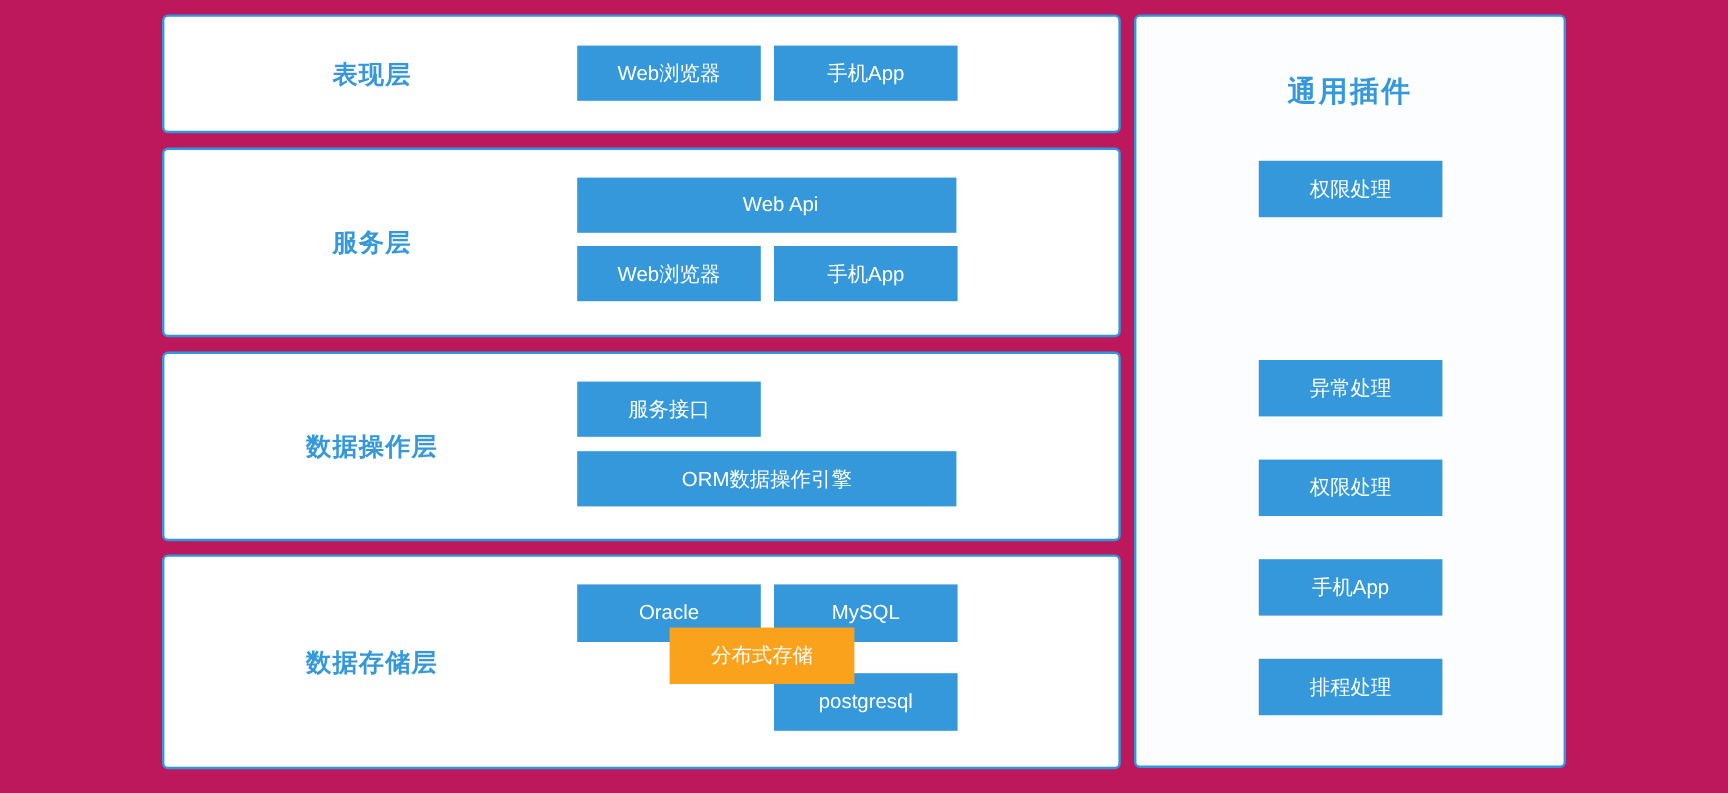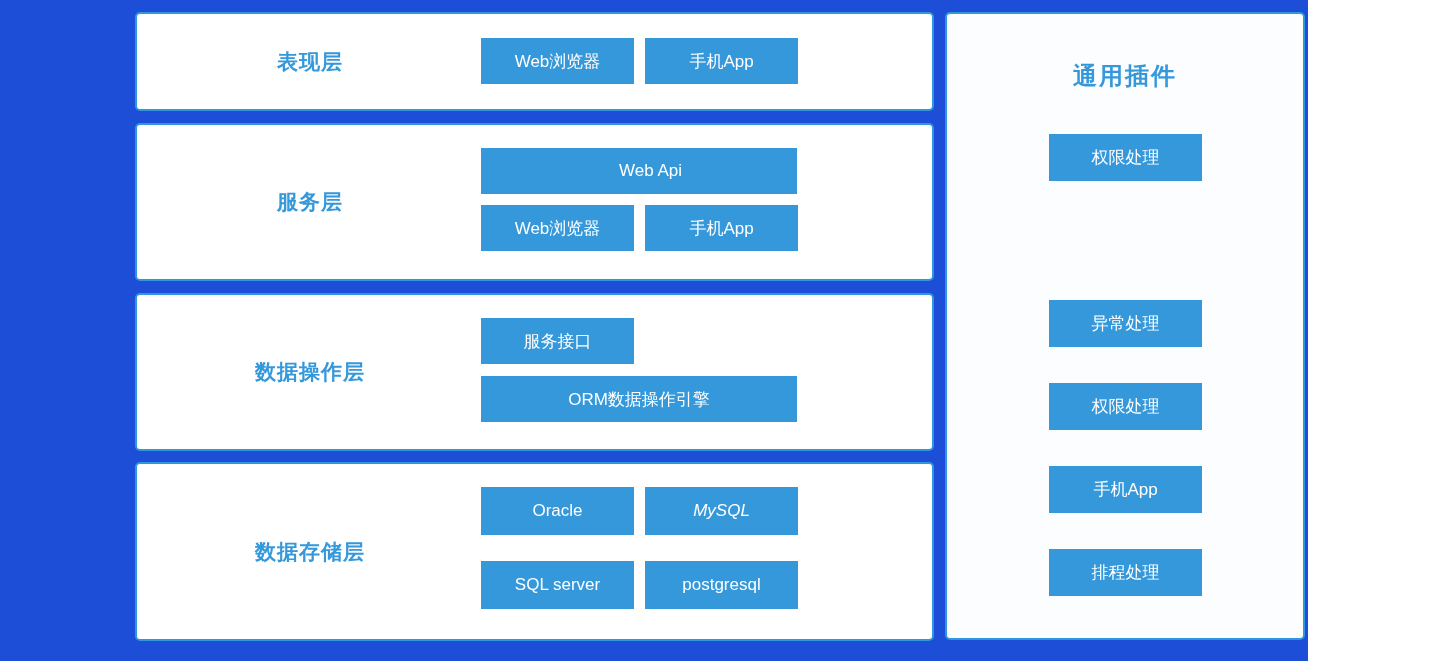--- a/index.html
+++ b/index.html
@@ -2,23 +2,23 @@
 <html><head>
 <meta charset="utf-8">
 <style>
   * { margin:0; padding:0; box-sizing:border-box; }
   body {
     font-family: "Liberation Sans", sans-serif;
     background: #ffffff;
   }
   .stage {
     position: relative;
-    width: 1308px;
+    width: 1440px;
     height: 661px;
-    background: #1d4ed8;
+    background: #be185d;
     overflow: hidden;
   }
   .layer-box {
     position: absolute;
     left: 135px;
     width: 799px;
     background: #ffffff;
     border: 2px solid #2e97de;
     border-radius: 5px;
   }
@@ -54,21 +54,21 @@
   
   .r2-b0 { left:344px; top:23px; width:316px; height:46px;padding-left:23px; }
   .r2-b1 { left:344px; top:80px; width:153px; height:46px; }
   .r2-b2 { left:508px; top:80px; width:153px; height:46px; }
   
   .r3-b0 { left:344px; top:23px; width:153px; height:46px; }
   .r3-b1 { left:508px; top:23px; width:153px; height:46px; }
   .r3-b2 { left:344px; top:81px; width:316px; height:46px; }
   
   .r4-b0 { left:344px; top:23px; width:153px; height:48px; }
-  .r4-b1 { left:508px; top:23px; width:153px; height:48px;font-style:italic; }
+  .r4-b1 { left:508px; top:23px; width:153px; height:48px; }
   .r4-b2 { left:344px; top:97px; width:153px; height:48px; }
   .r4-b3 { left:508px; top:97px; width:153px; height:48px; }
   .r4-b4 { left:421px; top:59px; width:154px; height:47px; }
   
   .panel {
     position: absolute;
     left: 945px; top: 12px;
     width: 360px; height: 628px;
     background: #fbfdff;
     border: 2px solid #2e97de;
@@ -111,22 +111,22 @@
   <div class="layer-box" style="top:293px; height:158px;">
     <div class="layer-title">数据操作层</div>
     <div class="btn r3-b0">服务接口</div>
     <div class="btn r3-b2">ORM数据操作引擎</div>
   </div>
 
   <div class="layer-box" style="top:462px; height:179px;">
     <div class="layer-title">数据存储层</div>
     <div class="btn r4-b0">Oracle</div>
     <div class="btn r4-b1">MySQL</div>
-    <div class="btn r4-b2">SQL server</div>
     <div class="btn r4-b3">postgresql</div>
+    <div class="btn orange r4-b4">分布式存储</div>
   </div>
 
   <div class="panel">
     <div class="panel-title">通用插件</div>
     <div class="btn p-b0">权限处理</div>
     <div class="btn p-b2">异常处理</div>
     <div class="btn p-b3">权限处理</div>
     <div class="btn p-b4">手机App</div>
     <div class="btn p-b5">排程处理</div>
   </div>

